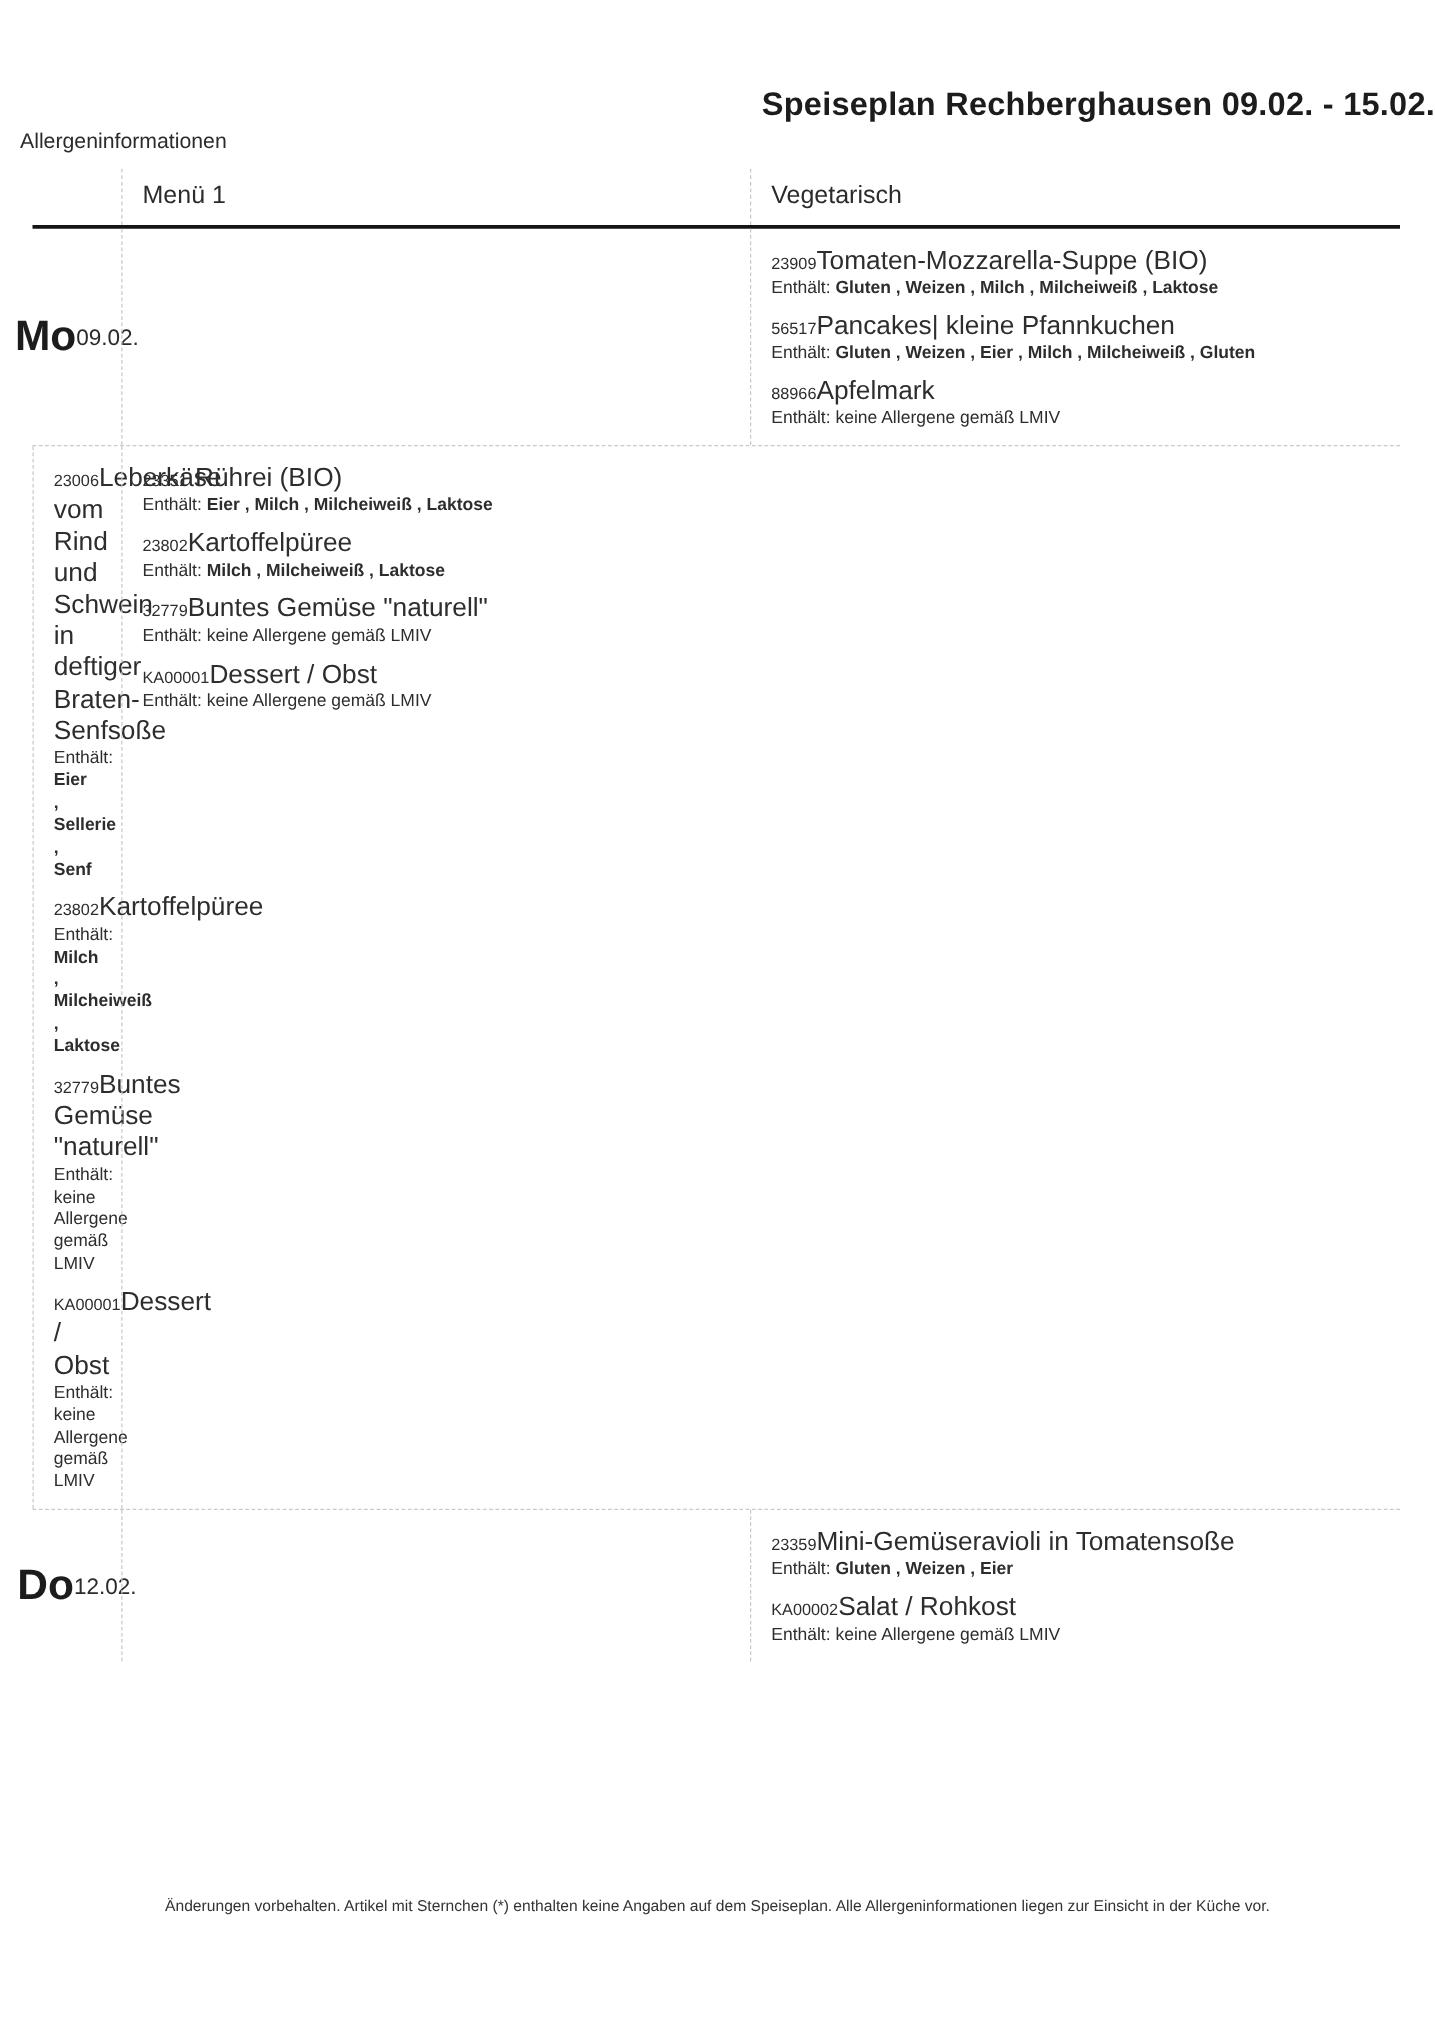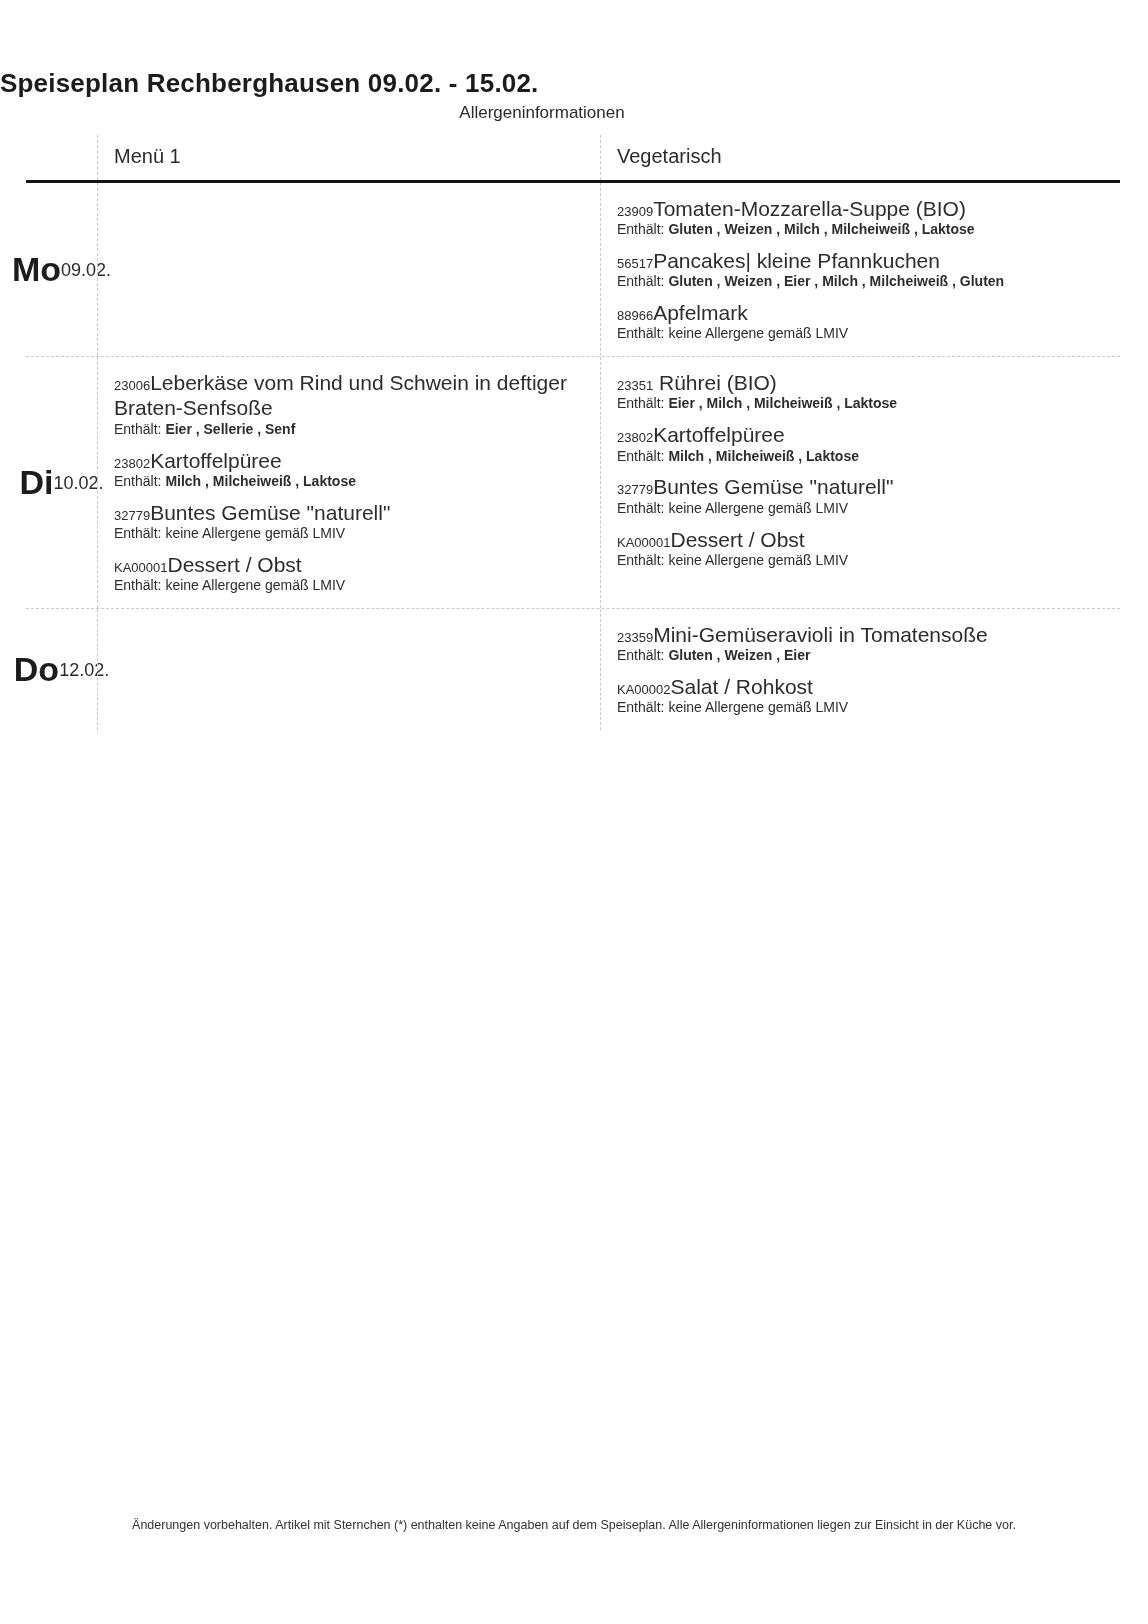--- a/index.html
+++ b/index.html
@@ -8,32 +8,33 @@
     height: 1624px;
     background: #ffffff;
     position: relative;
     overflow: hidden;
     font-family: "Liberation Sans", "DejaVu Sans", sans-serif;
     color: #2b2b2b;
     -webkit-font-smoothing: antialiased;
   }
   .title {
     padding-top: 68px;
-    text-align: left;
+    text-align: right;
     font-size: 26px;
     font-weight: 700;
     color: #1c1c1c;
     letter-spacing: 0.2px;
   }
   .allergen-info {
     margin-top: 4px;
     padding-right: 64px;
-    text-align: center;
+    text-align: left;
     font-size: 17px;
     color: #2b2b2b;
+    padding-left: 16px;
   }
   .table {
     margin: 12px 28px 0 26px;
     width: 1094px;
   }
   .header-row {
     display: grid;
     grid-template-columns: 71px 503px 1fr;
     border-bottom: 3px solid #141414;
   }
@@ -129,24 +130,20 @@
               <div class="allergens"><span>Enthält:</span> <span class="bold">Gluten , Weizen , Eier , Milch , Milcheiweiß , Gluten</span></div>
             </div>
             <div class="item">
               <div class="dish"><span class="dish-id">88966</span><span class="dish-name">Apfelmark</span></div>
               <div class="allergens"><span>Enthält:</span> <span>keine Allergene gemäß LMIV</span></div>
             </div>
           </div>
   </div>
 
   <div class="row">
-    <div class="day-cell">
-      <div class="day-name">Di</div>
-      <div class="day-date">10.02.</div>
-    </div>
     <div class="meal-cell col-sep">
             <div class="item">
               <div class="dish"><span class="dish-id">23006</span><span class="dish-name">Leberkäse vom Rind und Schwein in deftiger Braten-Senfsoße</span></div>
               <div class="allergens"><span>Enthält:</span> <span class="bold">Eier , Sellerie , Senf</span></div>
             </div>
             <div class="item">
               <div class="dish"><span class="dish-id">23802</span><span class="dish-name">Kartoffelpüree</span></div>
               <div class="allergens"><span>Enthält:</span> <span class="bold">Milch , Milcheiweiß , Laktose</span></div>
             </div>
             <div class="item">

